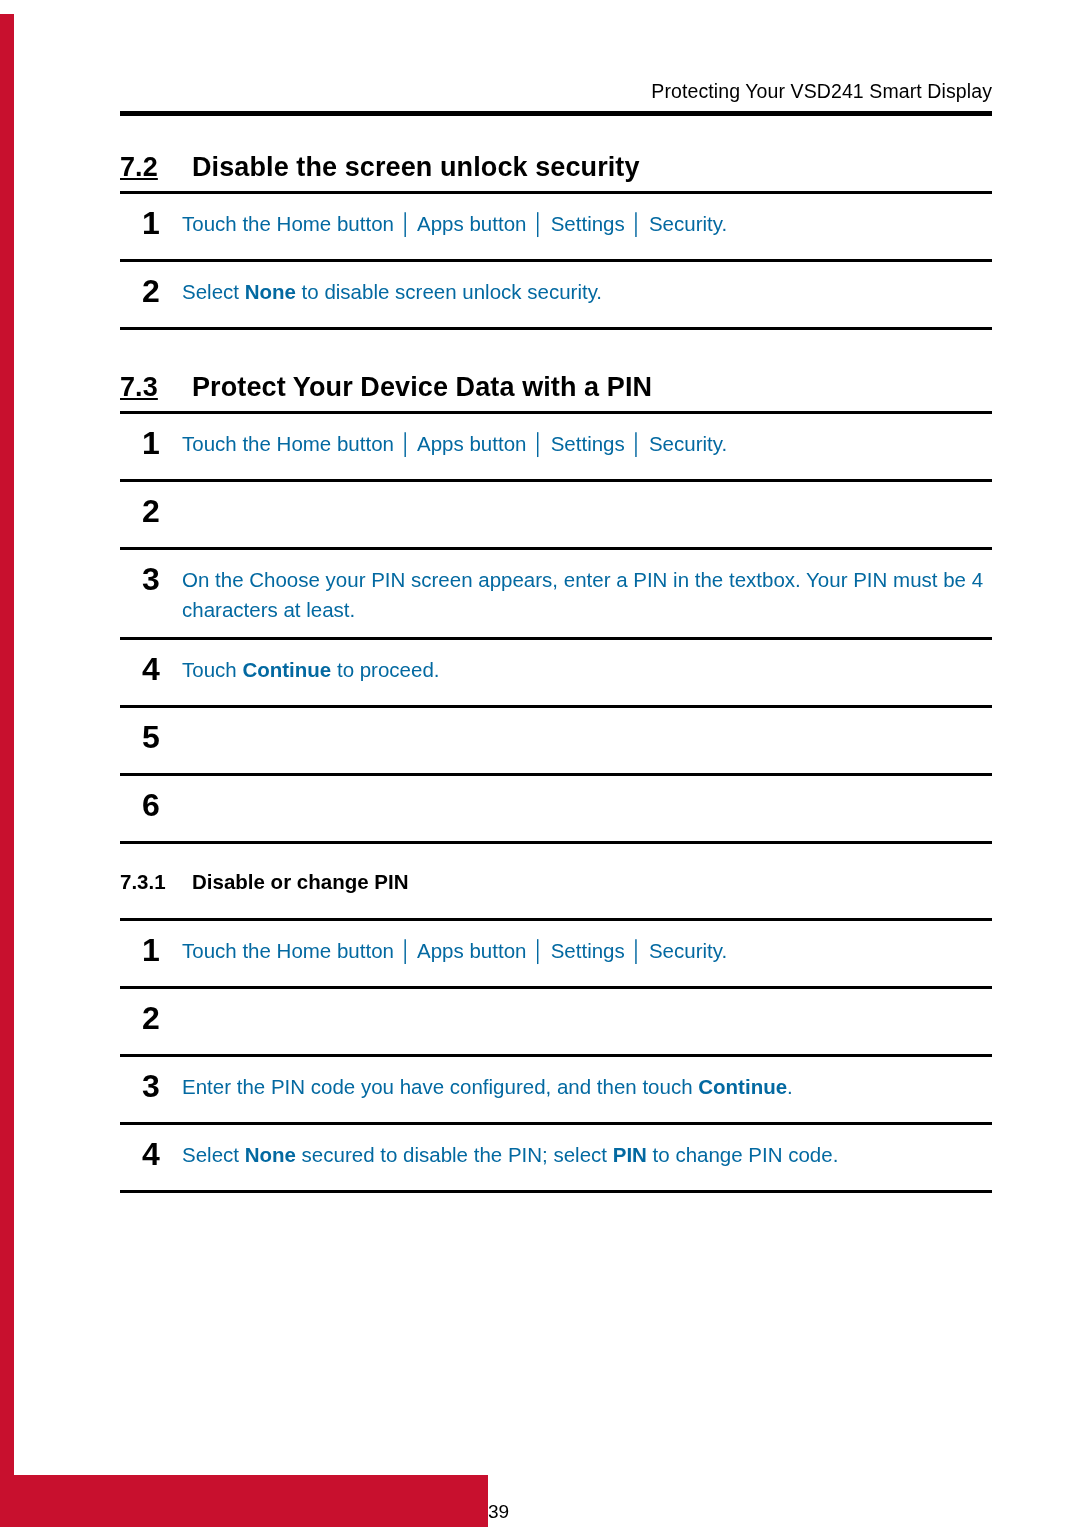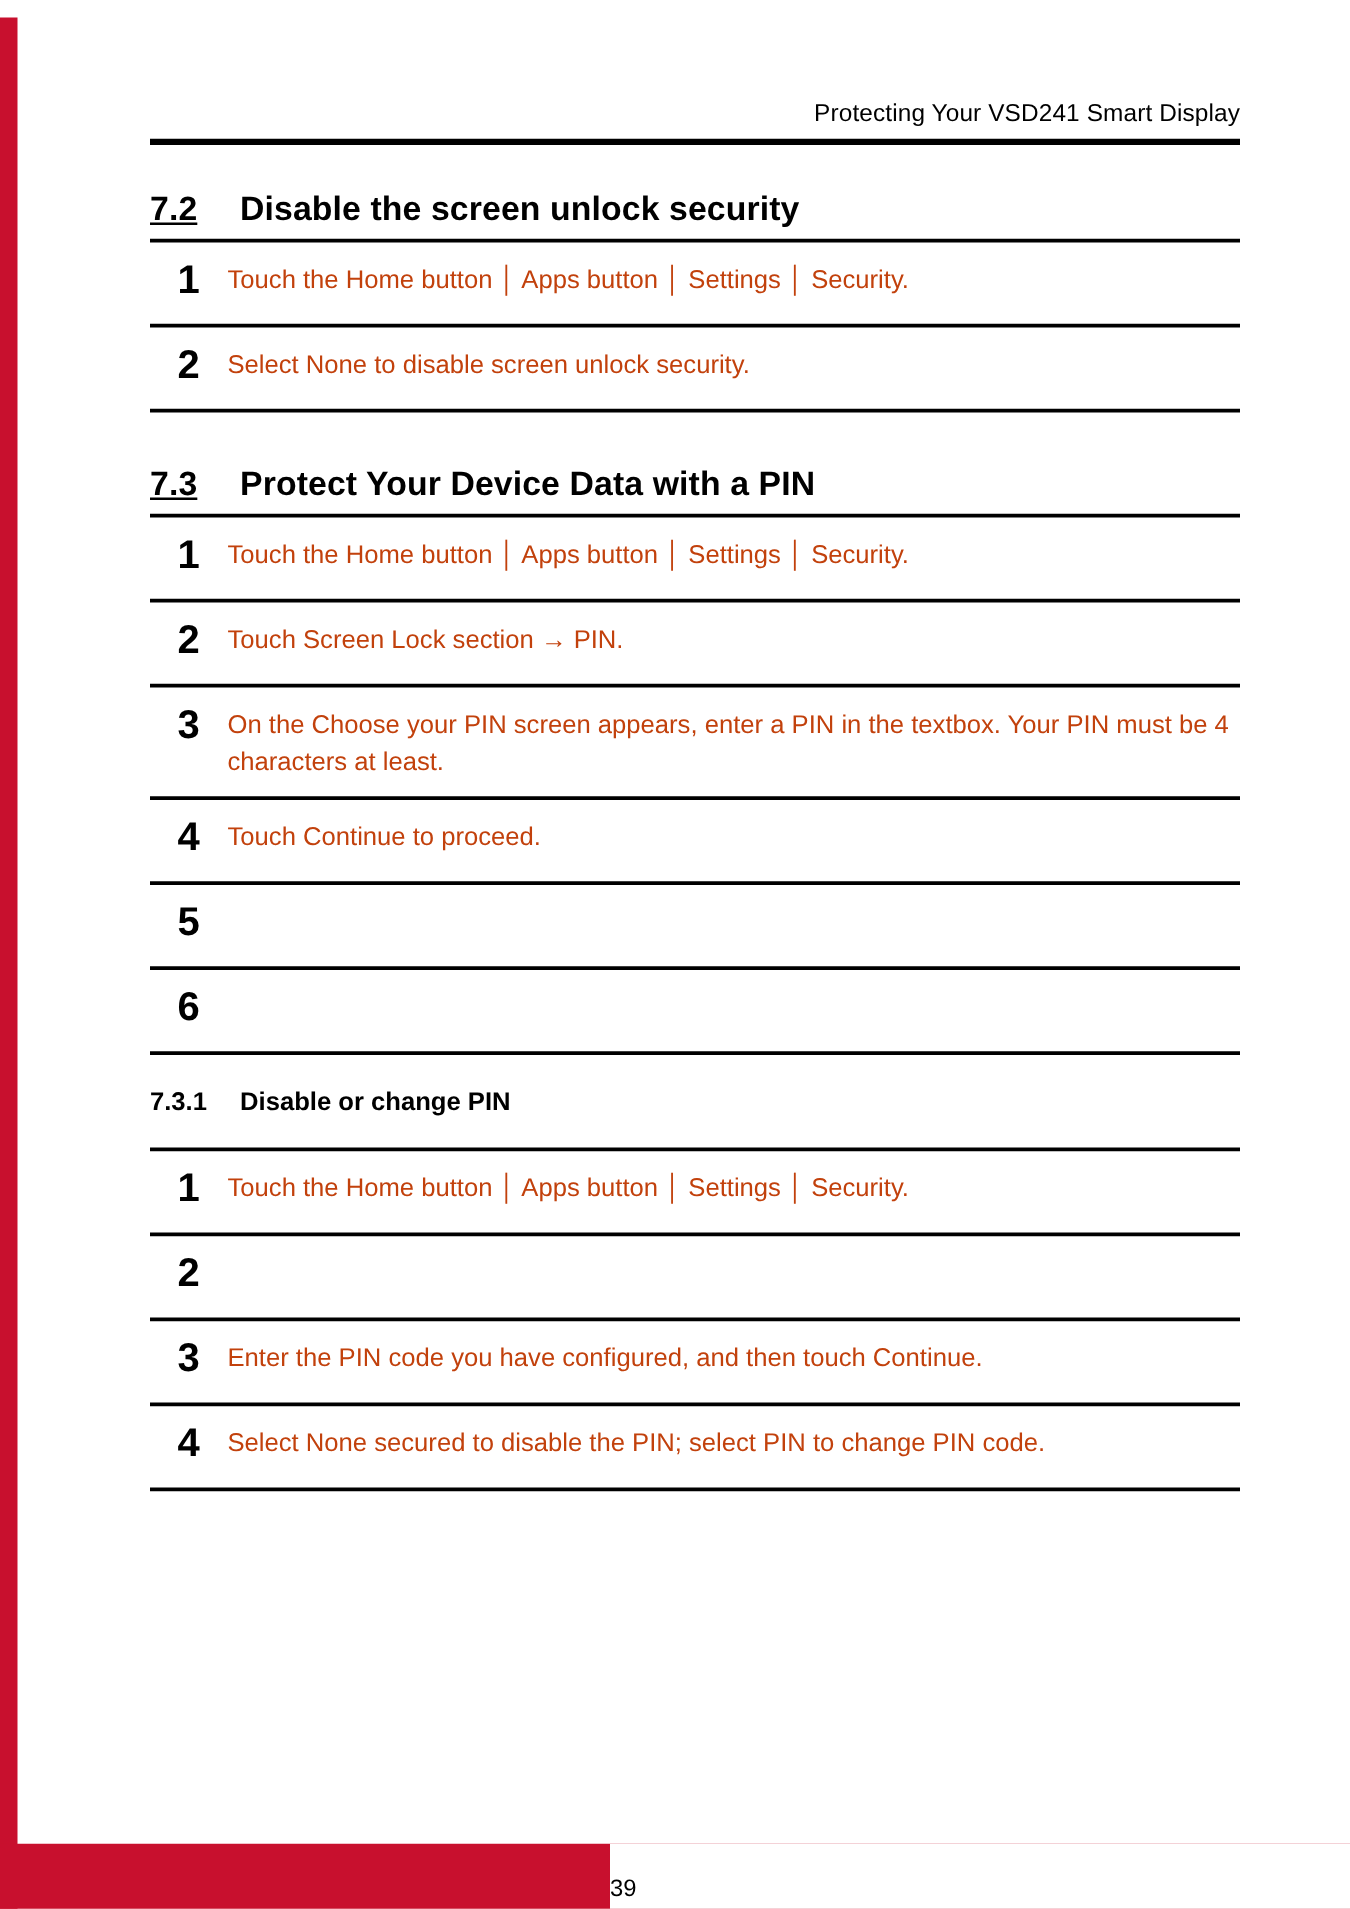--- a/index.html
+++ b/index.html
@@ -106,25 +106,25 @@
     font-weight: bold;
     line-height: 32px;
     color: #000;
     text-align: center;
     padding-top: 2px;
   }
   .step .step-text {
     flex: 1;
     font-size: 20.5px;
     line-height: 30px;
-    color: #c2410c;
+    color: #0369a1;
     padding-top: 4px;
   }
   .step .step-text b {
-    font-weight: normal;
+    font-weight: bold;
   }
 
   
   .footer-bar {
     position: absolute;
     left: 0;
     bottom: 0;
     width: 1080px;
     height: 66px;
     background: #c8102e;
@@ -182,21 +182,20 @@
     <div class="rule"></div>
 
     <div class="step">
       <div class="step-num">1</div>
       <div class="step-text">Touch the Home button │ Apps button │ Settings │ Security.</div>
     </div>
     <div class="rule"></div>
 
     <div class="step">
       <div class="step-num">2</div>
-      <div class="step-text">Touch <b>Screen Lock</b> section → <b>PIN.</b></div>
     </div>
     <div class="rule"></div>
 
     <div class="step">
       <div class="step-num">3</div>
       <div class="step-text">On the Choose your PIN screen appears, enter a PIN in the textbox. Your PIN must be 4 characters at least.</div>
     </div>
     <div class="rule"></div>
 
     <div class="step">

